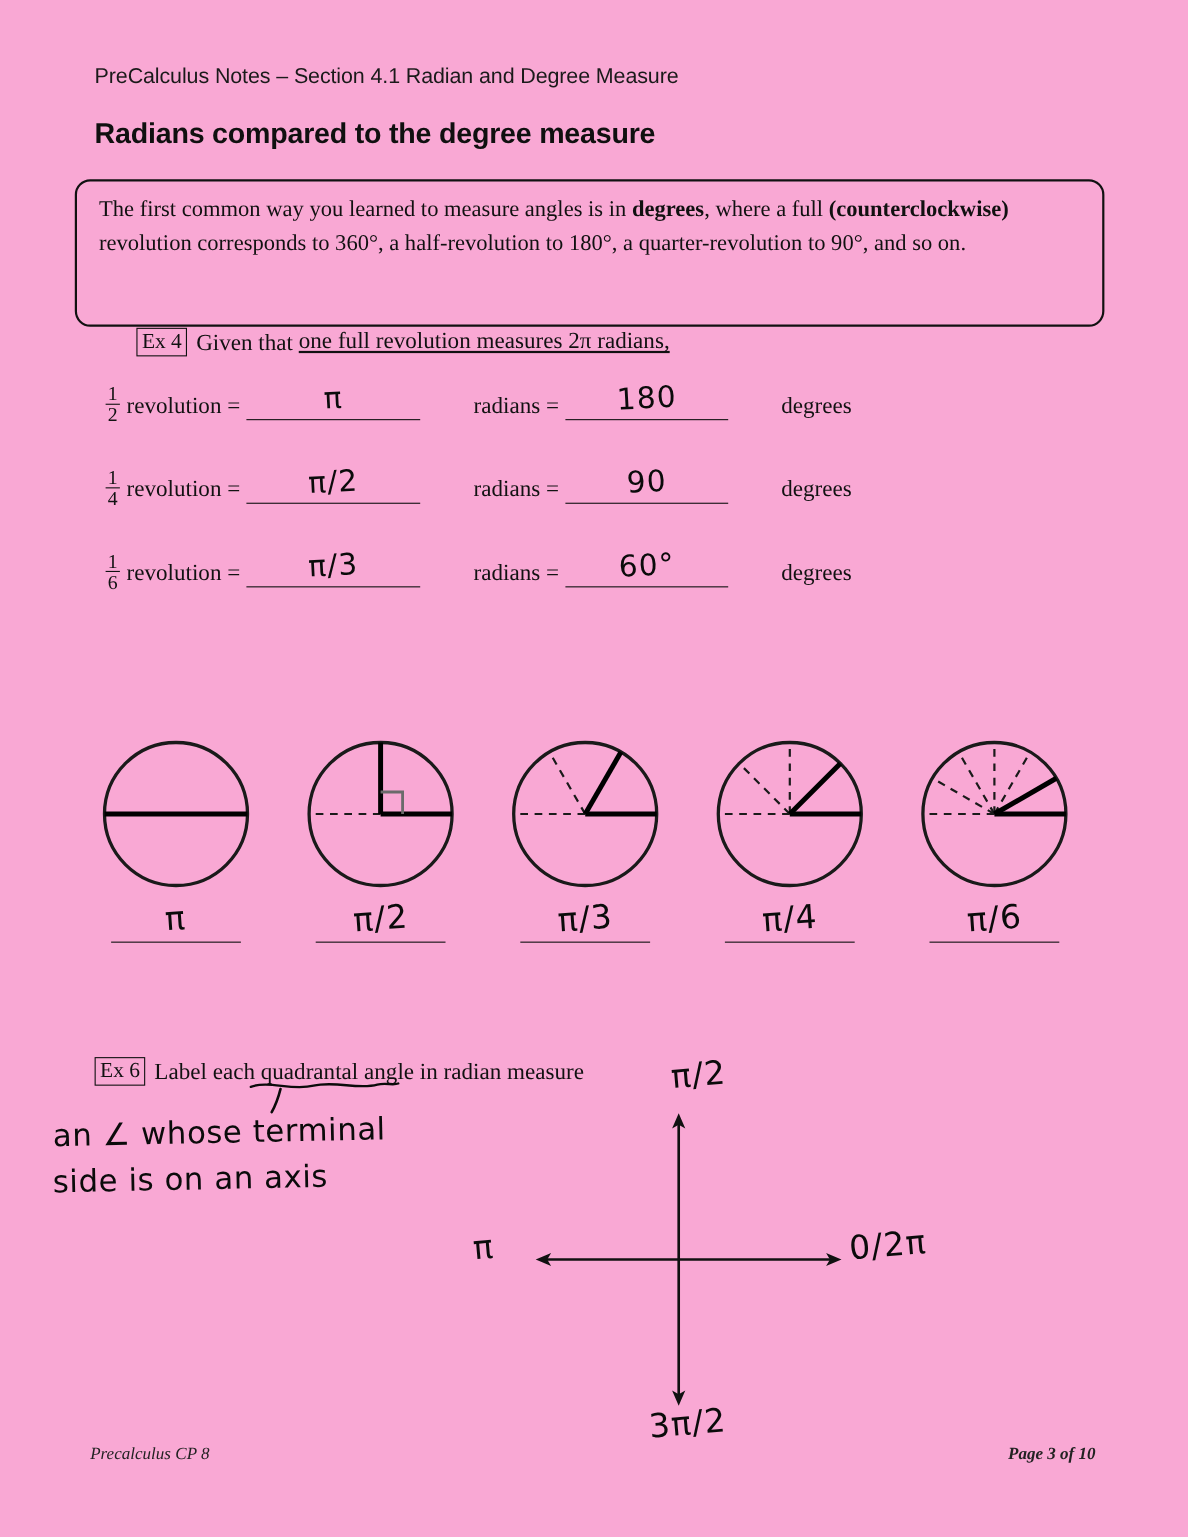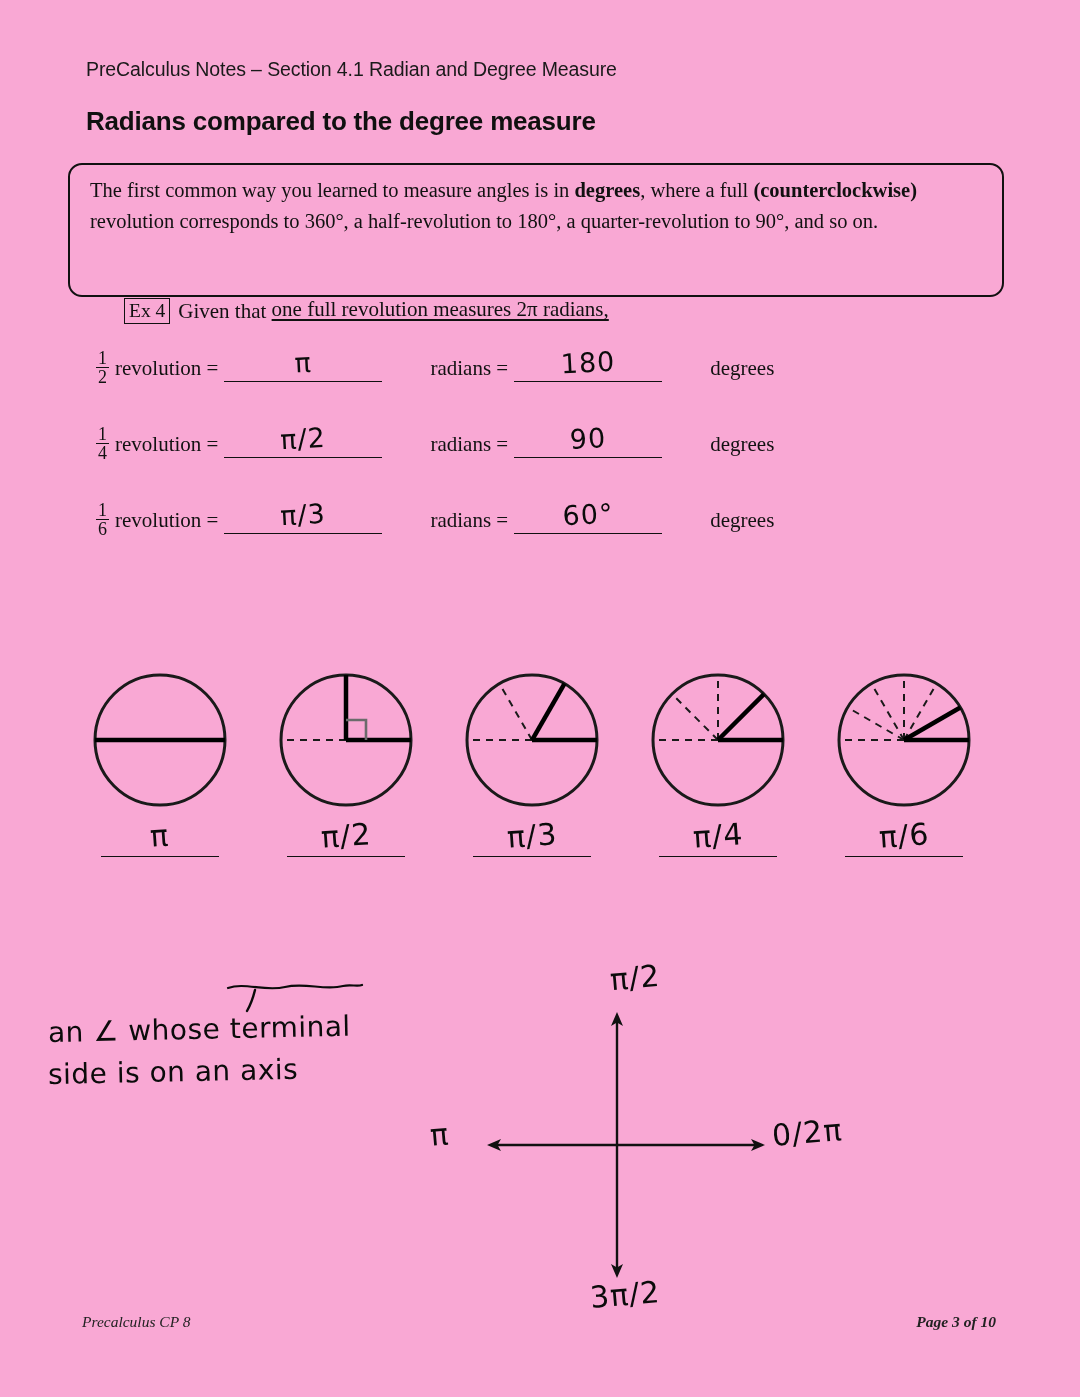--- a/index.html
+++ b/index.html
@@ -254,20 +254,23 @@
           <line x1="80" y1="80" x2="112.5" y2="23.70834875401149" stroke="#1a1a1a" stroke-width="2" stroke-dasharray="7,6"></line>
           <line x1="80" y1="80" x2="80" y2="15" stroke="#1a1a1a" stroke-width="2" stroke-dasharray="7,6"></line>
           <line x1="80" y1="80" x2="47.500000000000014" y2="23.70834875401148" stroke="#1a1a1a" stroke-width="2" stroke-dasharray="7,6"></line>
           <line x1="80" y1="80" x2="23.70834875401148" y2="47.50000000000001" stroke="#1a1a1a" stroke-width="2" stroke-dasharray="7,6"></line>
           <line x1="80" y1="80" x2="15" y2="79.99999999999999" stroke="#1a1a1a" stroke-width="2" stroke-dasharray="7,6"></line>
           <line x1="80" y1="80" x2="145" y2="80" stroke="#000" stroke-width="4.5"></line>
           <line x1="80" y1="80" x2="136.29165124598853" y2="47.50000000000001" stroke="#000" stroke-width="4.5"></line>
         </svg><div class="circ-label"><span>π/6</span></div></div>
     </div>
 
+  <div class="ex-line" style="left:86px; top:960px;">
+    <span class="ex-tag">Ex 6</span><span class="ex-prompt">Label each quadrantal angle in radian measure</span>
+  </div>
 
   <svg class="sq-underline" width="150" height="40">
     <path d="M3,10 C20,4 40,14 60,9 C80,4 100,13 118,8 C126,6 132,9 137,7" stroke="#0b0b0b" stroke-width="2.2" fill="none" stroke-linecap="round"></path>
     <path d="M30,12 C28,20 26,26 22,33" stroke="#0b0b0b" stroke-width="2.4" fill="none" stroke-linecap="round"></path>
   </svg>
 
   <div class="note">
     <div>an ∠ whose terminal</div>
     <div>side is on an axis</div>
   </div>

